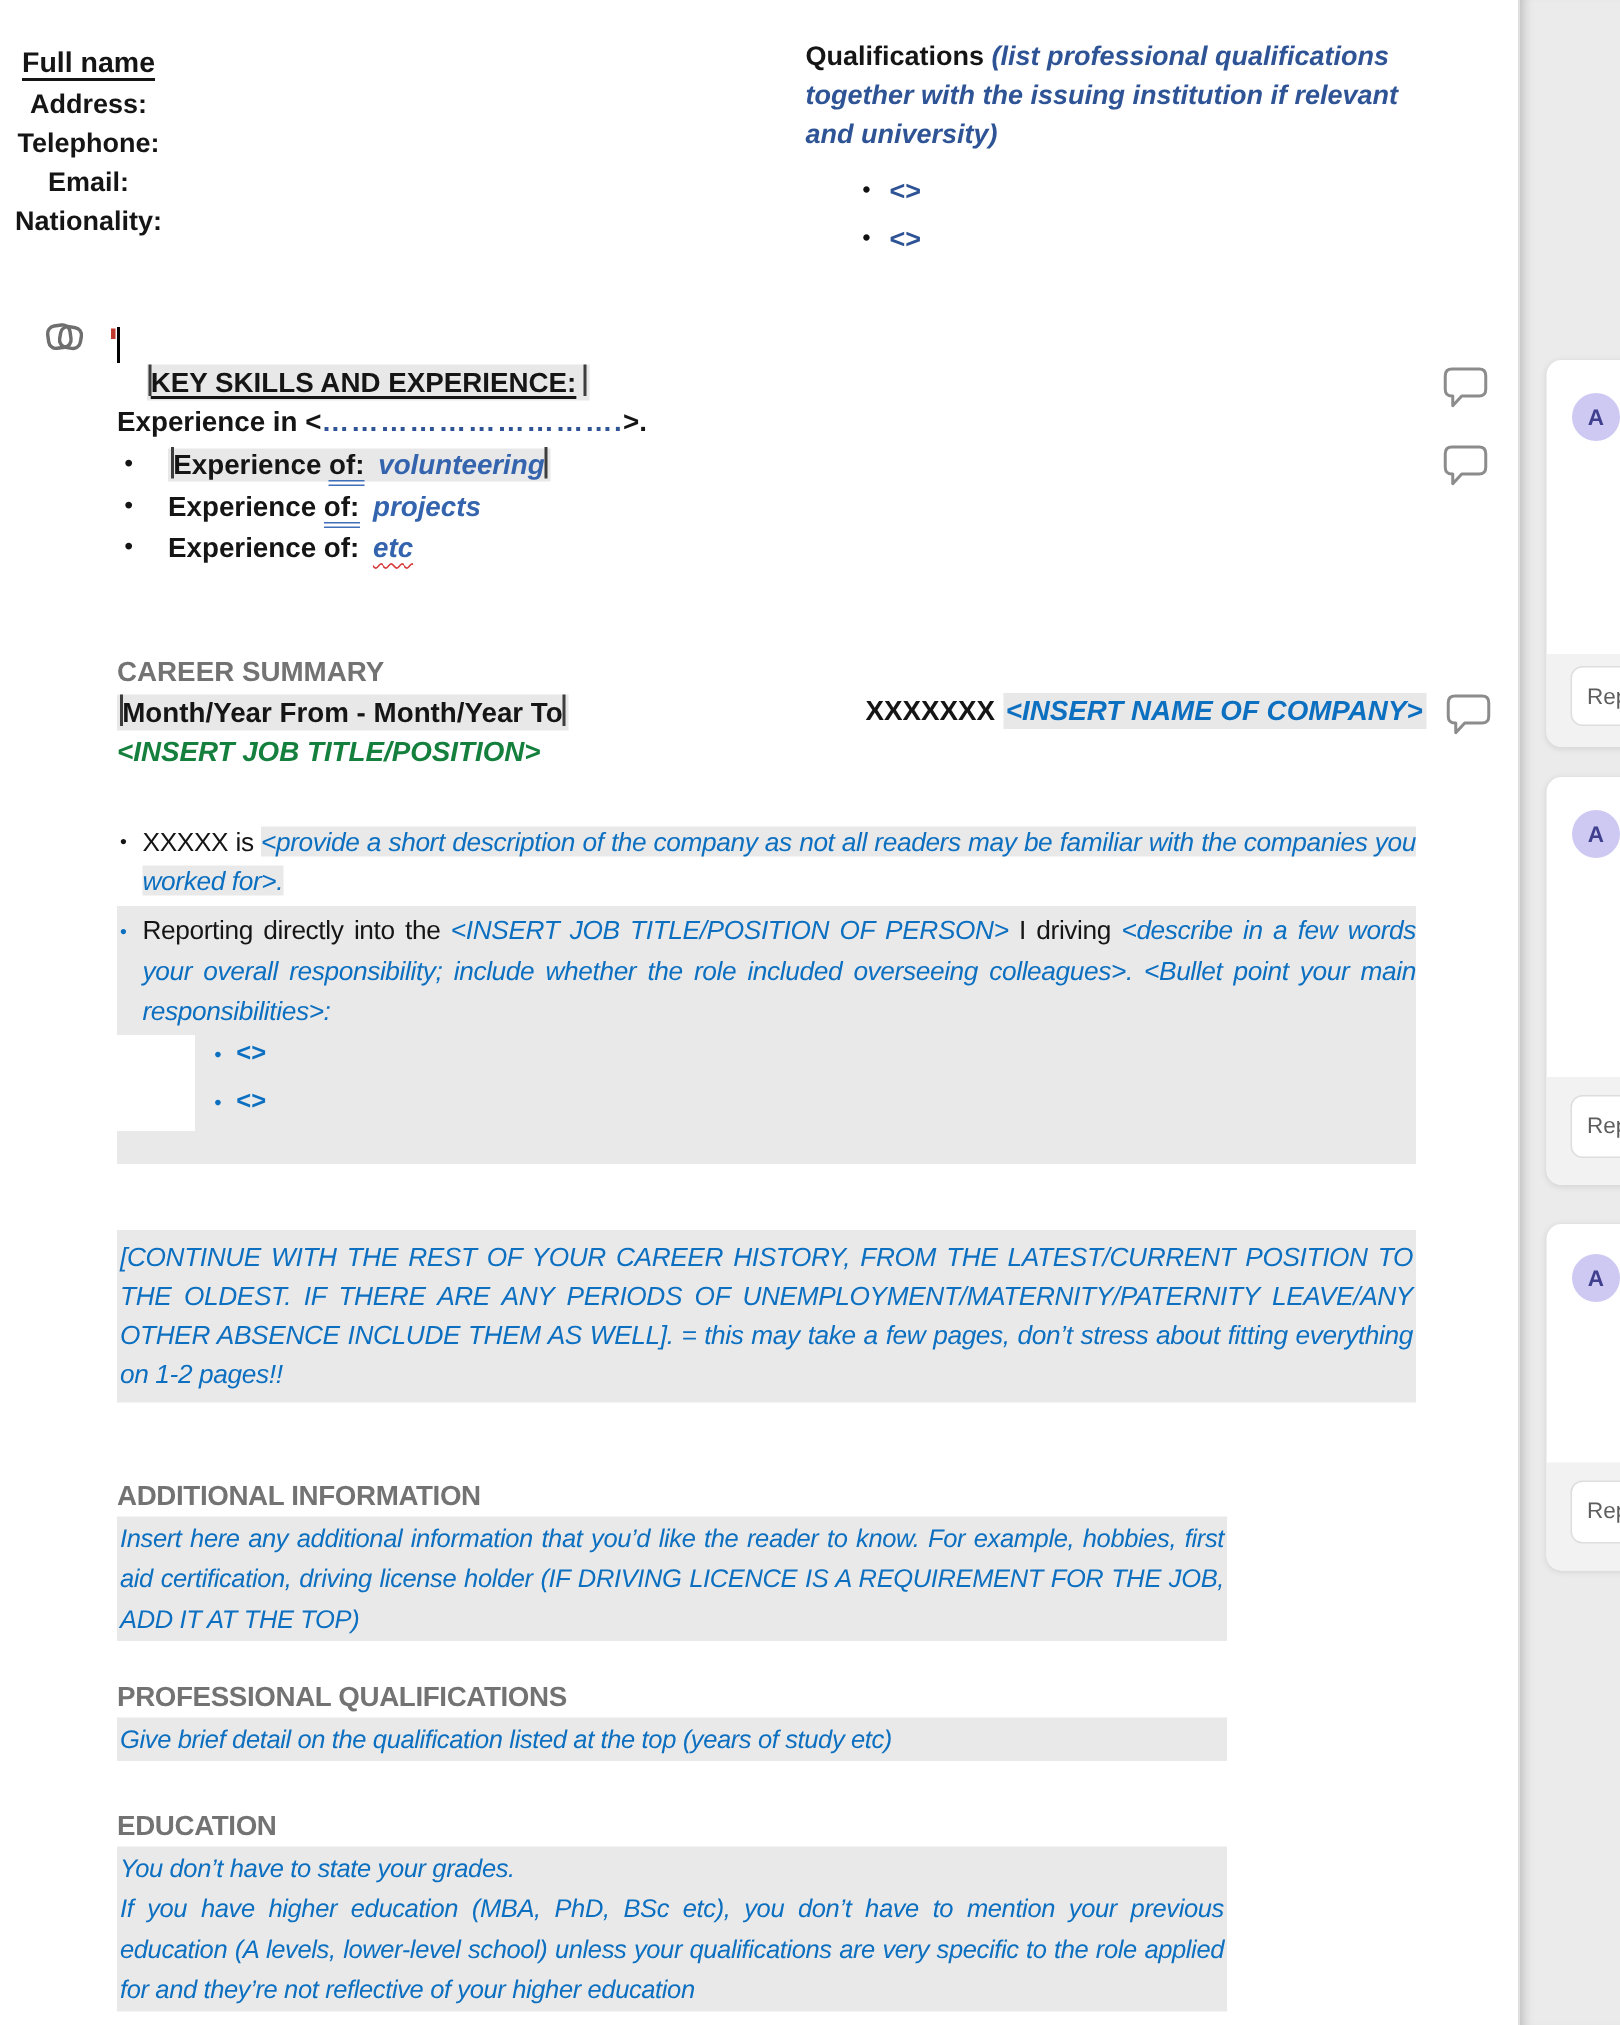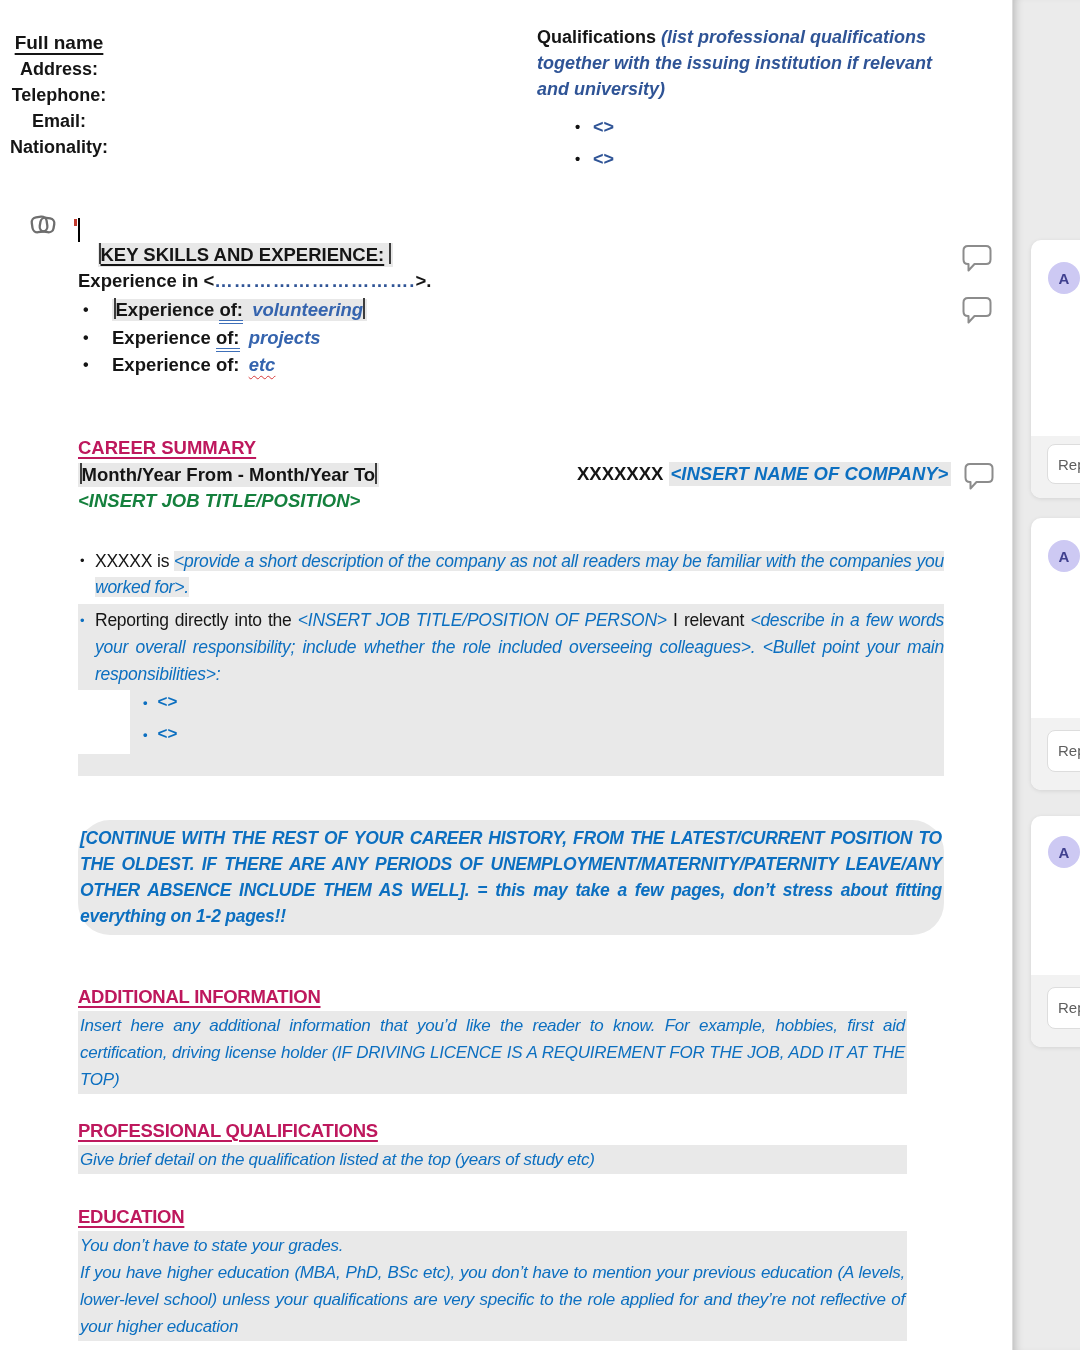--- a/index.html
+++ b/index.html
@@ -40,21 +40,21 @@
   #ks-rows { left:78px; top:296px; font-size:18.5px; font-weight:bold; }
   .ks-row { position:relative; padding-left:34px; height:27.5px; line-height:27px; }
   .ks-row .dot { position:absolute; left:5px; top:0; font-size:16px; }
   .ks-row .of-u { border-bottom:4px double #3E6FB8; }
   .ks-row .val { color:#3564AE; font-style:italic; padding-left:4px; }
   .ks-row.first .content { background:#E8E8E8; padding:0 2px 1px 2px; }
   .ks-row .squiggly { text-decoration:underline wavy #D83A3A; text-decoration-thickness:1.2px; text-underline-offset:4px; }
 
   
   #cs-heading { left:78px; top:437px; }
-  .uhead { font-size:18.5px; font-weight:bold; color:#be185d; text-decoration:underline;
+  .uhead { font-size:18.5px; font-weight:bold; color:#737373; 
            text-decoration-thickness:1.7px; text-underline-offset:3px; }
   #cs-dates { left:78px; top:463px; font-size:18.5px; font-weight:bold; }
   #cs-dates .hl { background:#E8E8E8; padding:1px 2px 2px 2px; }
   #cs-company { left:577px; top:463px; font-size:18.5px; font-weight:bold; }
   #cs-company .ph { color:#0C6FC0; font-style:italic; background:#E8E8E8; padding:1px 3px 2px 2px; }
   #cs-jobtitle { left:78px; top:490px; font-size:18.5px; font-weight:bold; font-style:italic; color:#15803d; }
 
   
   .cond { letter-spacing:-0.25px; }
   #p1 { left:78px; top:548px; width:866px; font-size:17.5px; line-height:26px; text-align:justify; padding-left:17px; }
@@ -62,24 +62,24 @@
   .bluetxt { color:#0C6FC0; font-style:italic; }
   #p1 .hl { background:#E9E9E9; }
 
   .gray-rect { background:#E9E9E9; }
   #p2 { left:78px; top:607px; width:866px; font-size:17.5px; line-height:27px; text-align:justify; padding-left:17px; }
   #p2 .b { position:absolute; left:2px; top:0; font-size:13px; color:#0C6FC0; }
   .sub-row { position:absolute; left:143px; font-size:17px; font-weight:bold; color:#0C6FC0; }
   .sub-row .dot { font-size:13px; padding-right:10px; }
 
   #continue { left:78px; top:820px; width:866px; background:#E9E9E9; padding:5px 2px 6px 2px;
-              font-size:17.5px; font-weight:bold; font-style:italic; color:#0C6FC0;
-              line-height:26px; text-align:justify;border-radius:32px; }
-
-  .body-block { width:829px; background:#E9E9E9; color:#0C6FC0; font-style:italic;
+              font-size:17.5px; font-weight:normal; font-style:italic; color:#0C6FC0;
+              line-height:26px; text-align:justify; }
+
+  .body-block { width:740px; background:#E9E9E9; color:#0C6FC0; font-style:italic;
                 font-size:17px; line-height:27px; text-align:justify; padding:1px 2px; }
   #ai-h  { left:78px; top:986px; }
   #ai-b  { left:78px; top:1011px; }
   #pq-h  { left:78px; top:1120px; }
   #pq-b  { left:78px; top:1145px; }
   #edu-h { left:78px; top:1206px; }
   #edu-b { left:78px; top:1231px; }
 
   
   .cbubble { width:32px; height:31px; }
@@ -181,21 +181,21 @@
     <span class="b">•</span>
     <span>XXXXX is </span><span class="bluetxt hl">&lt;provide a short description of the company as not all readers may be familiar with the companies you worked for&gt;.</span>
   </div>
 
   <div class="abs gray-rect" style="left:78px; top:604px; width:866px; height:86px;"></div>
   <div class="abs gray-rect" style="left:130px; top:690px; width:814px; height:64px;"></div>
   <div class="abs gray-rect" style="left:78px; top:754px; width:866px; height:22px;"></div>
 
   <div id="p2" class="abs cond">
     <span class="b">•</span>
-    <span>Reporting directly into the </span><span class="bluetxt">&lt;INSERT JOB TITLE/POSITION OF PERSON&gt;</span><span> I relevant </span><span class="bluetxt">&lt;describe in a few words your overall responsibility; include whether the role included overseeing colleagues&gt;. </span><span class="bluetxt">&lt;Bullet point your main responsibilities&gt;:</span>
+    <span>Reporting directly into the </span><span class="bluetxt">&lt;INSERT JOB TITLE/POSITION OF PERSON&gt;</span><span> I driving </span><span class="bluetxt">&lt;describe in a few words your overall responsibility; include whether the role included overseeing colleagues&gt;. </span><span class="bluetxt">&lt;Bullet point your main responsibilities&gt;:</span>
   </div>
 
   <div class="sub-row" style="top:692px;">
     <span class="dot">•</span><span>&lt;&gt;</span>
   </div>
   <div class="sub-row" style="top:724px;">
     <span class="dot">•</span><span>&lt;&gt;</span>
   </div>
 
   <div id="continue" class="abs cond">[CONTINUE WITH THE REST OF YOUR CAREER HISTORY, FROM THE LATEST/CURRENT POSITION TO THE OLDEST. IF THERE ARE ANY PERIODS OF UNEMPLOYMENT/MATERNITY/PATERNITY LEAVE/ANY OTHER ABSENCE INCLUDE THEM AS WELL]. = this may take a few pages, don’t stress about fitting everything on 1-2 pages!!</div>

